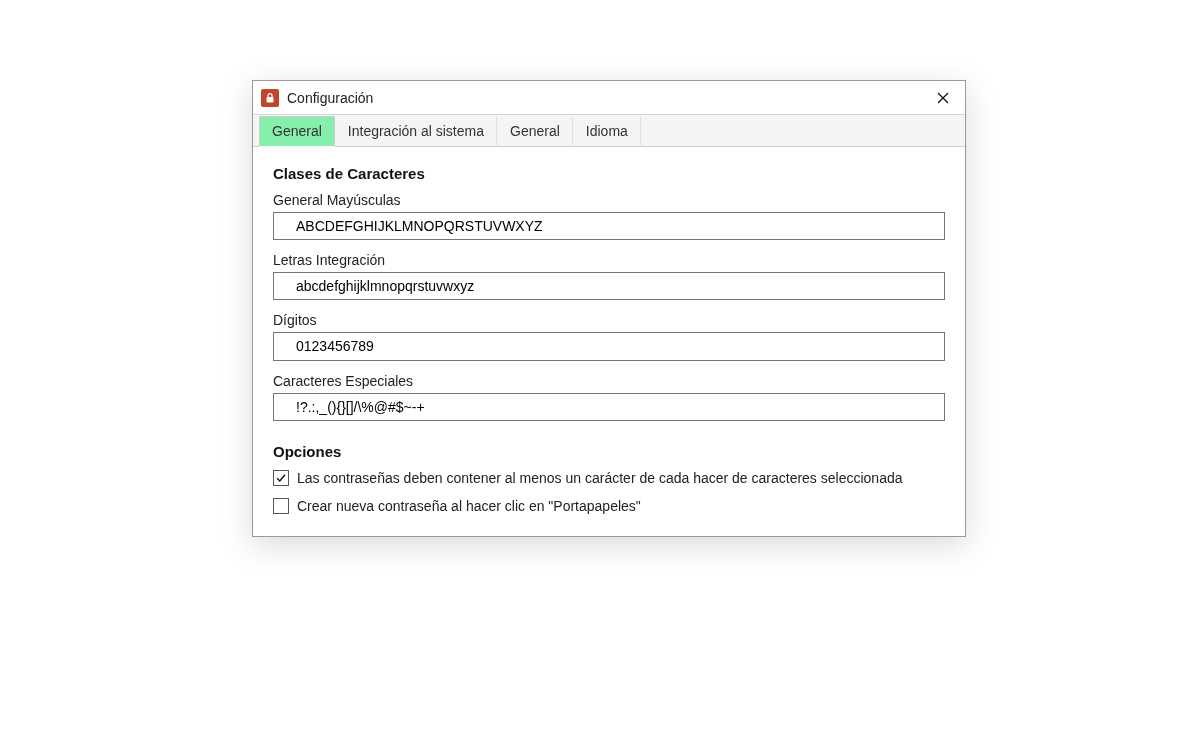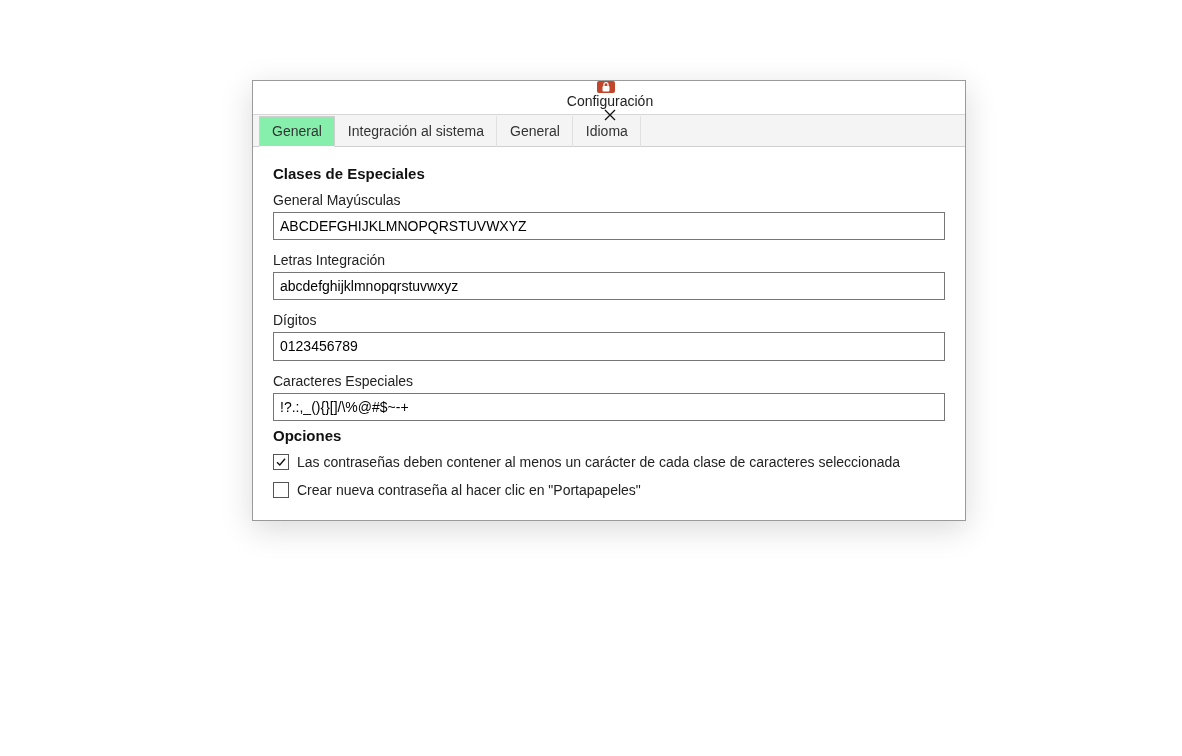--- a/index.html
+++ b/index.html
@@ -19,21 +19,20 @@
     border: 1px solid #9a9a9a;
     background: #ffffff;
     box-shadow: 0 8px 30px rgba(0,0,0,0.15);
   }
   .titlebar {
     display: flex;
     align-items: center;
     height: 34px;
     padding: 0 6px 0 8px;
     border-bottom: 1px solid #d6d6d6;
-    flex-direction: column;
   }
   .app-icon {
     width: 18px;
     height: 18px;
     background: #c1452b;
     border-radius: 2px;
     display: flex;
     align-items: center;
     justify-content: center;
     margin-right: 8px;
@@ -83,31 +82,31 @@
 
   .content {
     padding: 18px 20px 22px 20px;
   }
   .section-title {
     font-weight: 700;
     font-size: 15px;
     color: #111;
     margin-bottom: 10px;
   }
-  .section-title.mt { margin-top: 6px; }
+  .section-title.mt { margin-top: 22px; }
   .field-label {
     font-size: 14px;
     color: #222;
     margin-bottom: 4px;
   }
   .text-input {
     width: 100%;
     font-family: inherit;
     font-size: 14px;
-    padding: 4px 6px;
+    padding: 4px 22px;
     border: 1px solid #767676;
     margin-bottom: 12px;
     line-height: 1.3;
   }
   .text-input:last-of-type { margin-bottom: 0; }
   .checkbox-row {
     display: flex;
     align-items: center;
     gap: 8px;
     margin-bottom: 12px;
@@ -150,21 +149,21 @@
 
   <div class="tabs">
     <div class="tab active">General</div>
     <div class="tab">Integración al sistema</div>
     <div class="tab">General</div>
     <div class="tab">Idioma</div>
   </div>
 
   <div class="content">
 
-    <div class="section-title">Clases de Especiales</div>
+    <div class="section-title">Clases de Caracteres</div>
 
     <div class="field-label">General Mayúsculas</div>
     <input type="text" class="text-input" value="ABCDEFGHIJKLMNOPQRSTUVWXYZ" style="">
 
     <div class="field-label">Letras Integración</div>
     <input type="text" class="text-input" value="abcdefghijklmnopqrstuvwxyz" style="">
 
     <div class="field-label">Dígitos</div>
     <input type="text" class="text-input" value="0123456789" style="">
 
@@ -172,21 +171,21 @@
     <input type="text" class="text-input" value="!?.:,_(){}[]/\%@#$~-+" style="">
 
     <div class="section-title mt">Opciones</div>
 
     <div class="checkbox-row">
       <div class="cb">
         <svg width="12" height="12" viewBox="0 0 12 12">
             <path d="M2 6.2 L4.8 9 L10 2.8" stroke="#111" stroke-width="1.4" fill="none"></path>
           </svg>
       </div>
-      <span>Las contraseñas deben contener al menos un carácter de cada clase de caracteres seleccionada</span>
+      <span>Las contraseñas deben contener al menos un carácter de cada hacer de caracteres seleccionada</span>
     </div>
 
     <div class="checkbox-row">
       <div class="cb"></div>
       <span>Crear nueva contraseña al hacer clic en "Portapapeles"</span>
     </div>
 
 
   </div>
 

